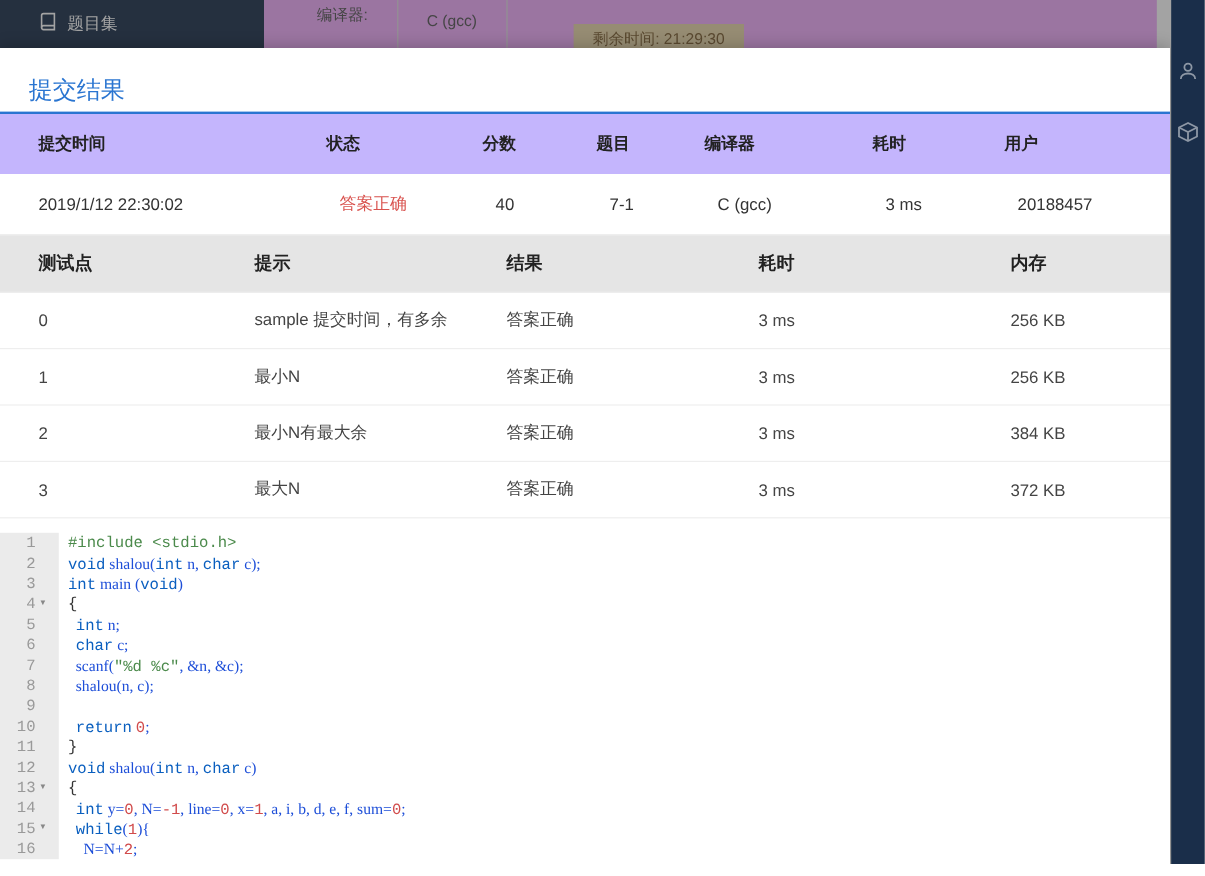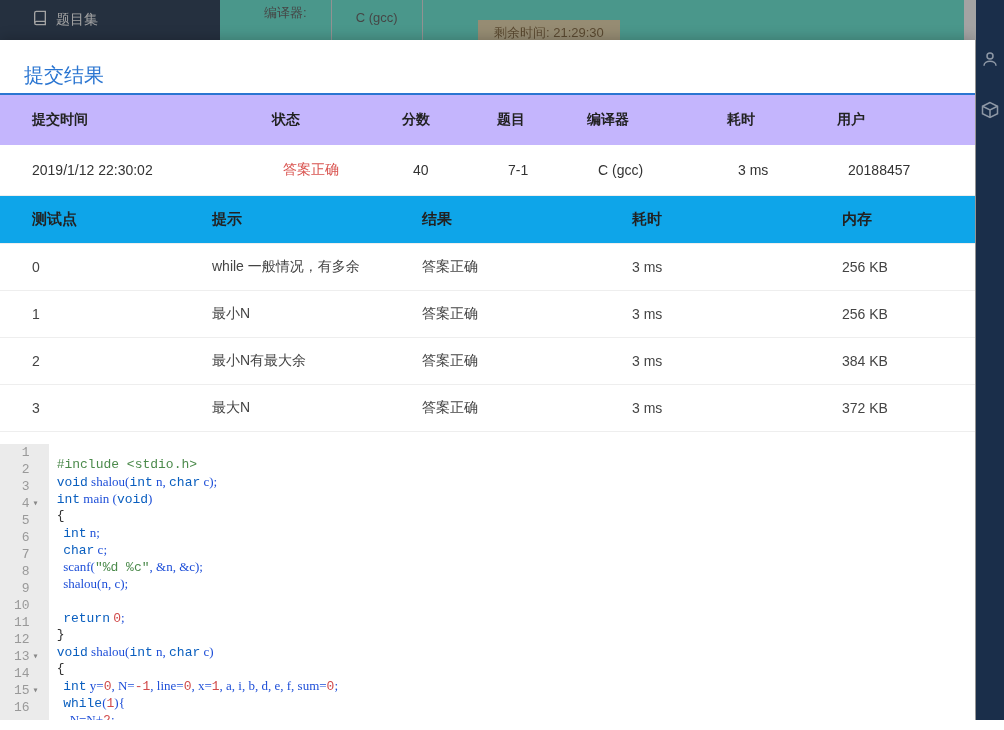--- a/index.html
+++ b/index.html
@@ -1,21 +1,21 @@
 <!DOCTYPE html>
 <html><head>
 <meta charset="utf-8">
 <style>
   * { margin: 0; padding: 0; box-sizing: border-box; }
   body { font-family: "Helvetica Neue", Arial, "PingFang SC", "Microsoft YaHei", sans-serif; background: #fff; color: #333; font-size: 14px; }
   
   .viewport { width: 1004px; height: 720px; position: relative; overflow: hidden; }
   .bg-sidebar { position: absolute; top: 0; left: 0; width: 220px; bottom: 0; background: #1a2e4a; z-index: 1; }
   .bg-nav-item { position: absolute; top: 10px; left: 32px; color: #fff; display: flex; align-items: center; gap: 8px; z-index: 2; }
-  .bg-info-box { position: absolute; top: 0; left: 220px; right: 40px; height: 40px; background: #5eead4; display: flex; z-index: 1; }
+  .bg-info-box { position: absolute; top: 0; left: 220px; right: 40px; height: 40px; background: #f0abfc; display: flex; z-index: 1; }
   .bg-info-cell { padding: 4px 24px; font-size: 13px; color: #555; border-right: 1px solid #e0e0e0; }
   .bg-countdown { position: absolute; top: 20px; left: 478px; background: #e8d5a8; padding: 4px 16px; color: #7a5c2e; font-size: 13px; z-index: 2; text-align: center; }
   .bg-right-rail { position: absolute; top: 0; right: 0; width: 28px; bottom: 0; background: #1a2e4a; z-index: 10; display: flex; flex-direction: column; align-items: center; gap: 30px; padding-top: 50px; }
   .rail-icon svg { width: 18px; height: 18px; opacity: 0.5; }
   
   
   .dim { position: absolute; inset: 0; background: rgba(50,50,50,0.45); z-index: 4; pointer-events: none; }
 
   
   .modal { position: absolute; top: 40px; left: 0; width: 975px; bottom: 0; background: #fff; z-index: 5; box-shadow: 0 -2px 12px rgba(0,0,0,0.2); overflow-y: auto; }
@@ -23,32 +23,32 @@
   .modal-sep { border: none; border-top: 2px solid #2a75d1; margin: 0; }
 
   
   table { width: 100%; border-collapse: collapse; }
   .tbl-sub thead th { background: #c4b5fd; text-align: left; font-weight: 700; font-size: 14px; padding: 16px 12px; color: #222; }
   .tbl-sub td { padding: 16px 23px; border-bottom: 1px solid #eee; }
   .tbl-sub th:first-child, .tbl-sub td:first-child { padding-left: 32px; }
   .status-correct { color: #d9534f; }
 
   
-  .tbl-test thead th { background: #0ea5e9; text-align: left; font-weight: 700; font-size: 15px; padding: 14px 12px; color: #222; border-bottom: 1px solid #eee; }
+  .tbl-test thead th { background: #e5e5e5; text-align: left; font-weight: 700; font-size: 15px; padding: 14px 12px; color: #222; border-bottom: 1px solid #eee; }
   .tbl-test td { padding: 14px 12px; border-bottom: 1px solid #eee; color: #444; }
   .tbl-test th:first-child, .tbl-test td:first-child { padding-left: 32px; }
 
   
   .code-section { display: flex; align-items: flex-start; margin-top: 12px; }
   .code-label { width: 200px; padding: 22px 0 0 24px; font-size: 15px; color: #333; }
   .code-editor { flex: 1; display: flex; font-family: Consolas, "Courier New", monospace; font-size: 13px; line-height: 17px; margin-right: 10px; }
   .gutter { background: #ebebeb; color: #999; text-align: right; padding: 0 10px 0 14px; user-select: none; }
   .gutter-line { height: 17px; display: flex; align-items: center; justify-content: flex-end; }
   .fold { color: #888; font-size: 10px; margin-left: 3px; }
-  .code-body { padding-left: 8px; white-space: pre; margin-top: 12px; }
+  .code-body { padding-left: 8px; white-space: pre; }
   .code-line { height: 17px; }
   .tok-pp    { color: #4b8a4b; }
   .tok-kw    { color: #0a5fbf; }
   .tok-num   { color: #d14b4b; }
   .tok-str   { color: #4b8a4b; }
   .tok-id    { color: #1d4ed8; font-family: Liberation Serif, serif; }
   .tok-punc  { color: #333; }
 </style>
 </head>
 <body>
@@ -124,21 +124,21 @@
           <th style="width:200px">测试点</th>
           <th style="width:210px">提示</th>
           <th style="width:210px">结果</th>
           <th style="width:210px">耗时</th>
           <th>内存</th>
         </tr>
       </thead>
       <tbody id="test-body">
           <tr>
             <td>0</td>
-            <td>while 一般情况，有多余</td>
+            <td>sample 提交时间，有多余</td>
             <td class="status-correct">答案正确</td>
             <td>3 ms</td>
             <td>256 KB</td>
           </tr>
           <tr>
             <td>1</td>
             <td>最小N</td>
             <td class="status-correct">答案正确</td>
             <td>3 ms</td>
             <td>256 KB</td>

